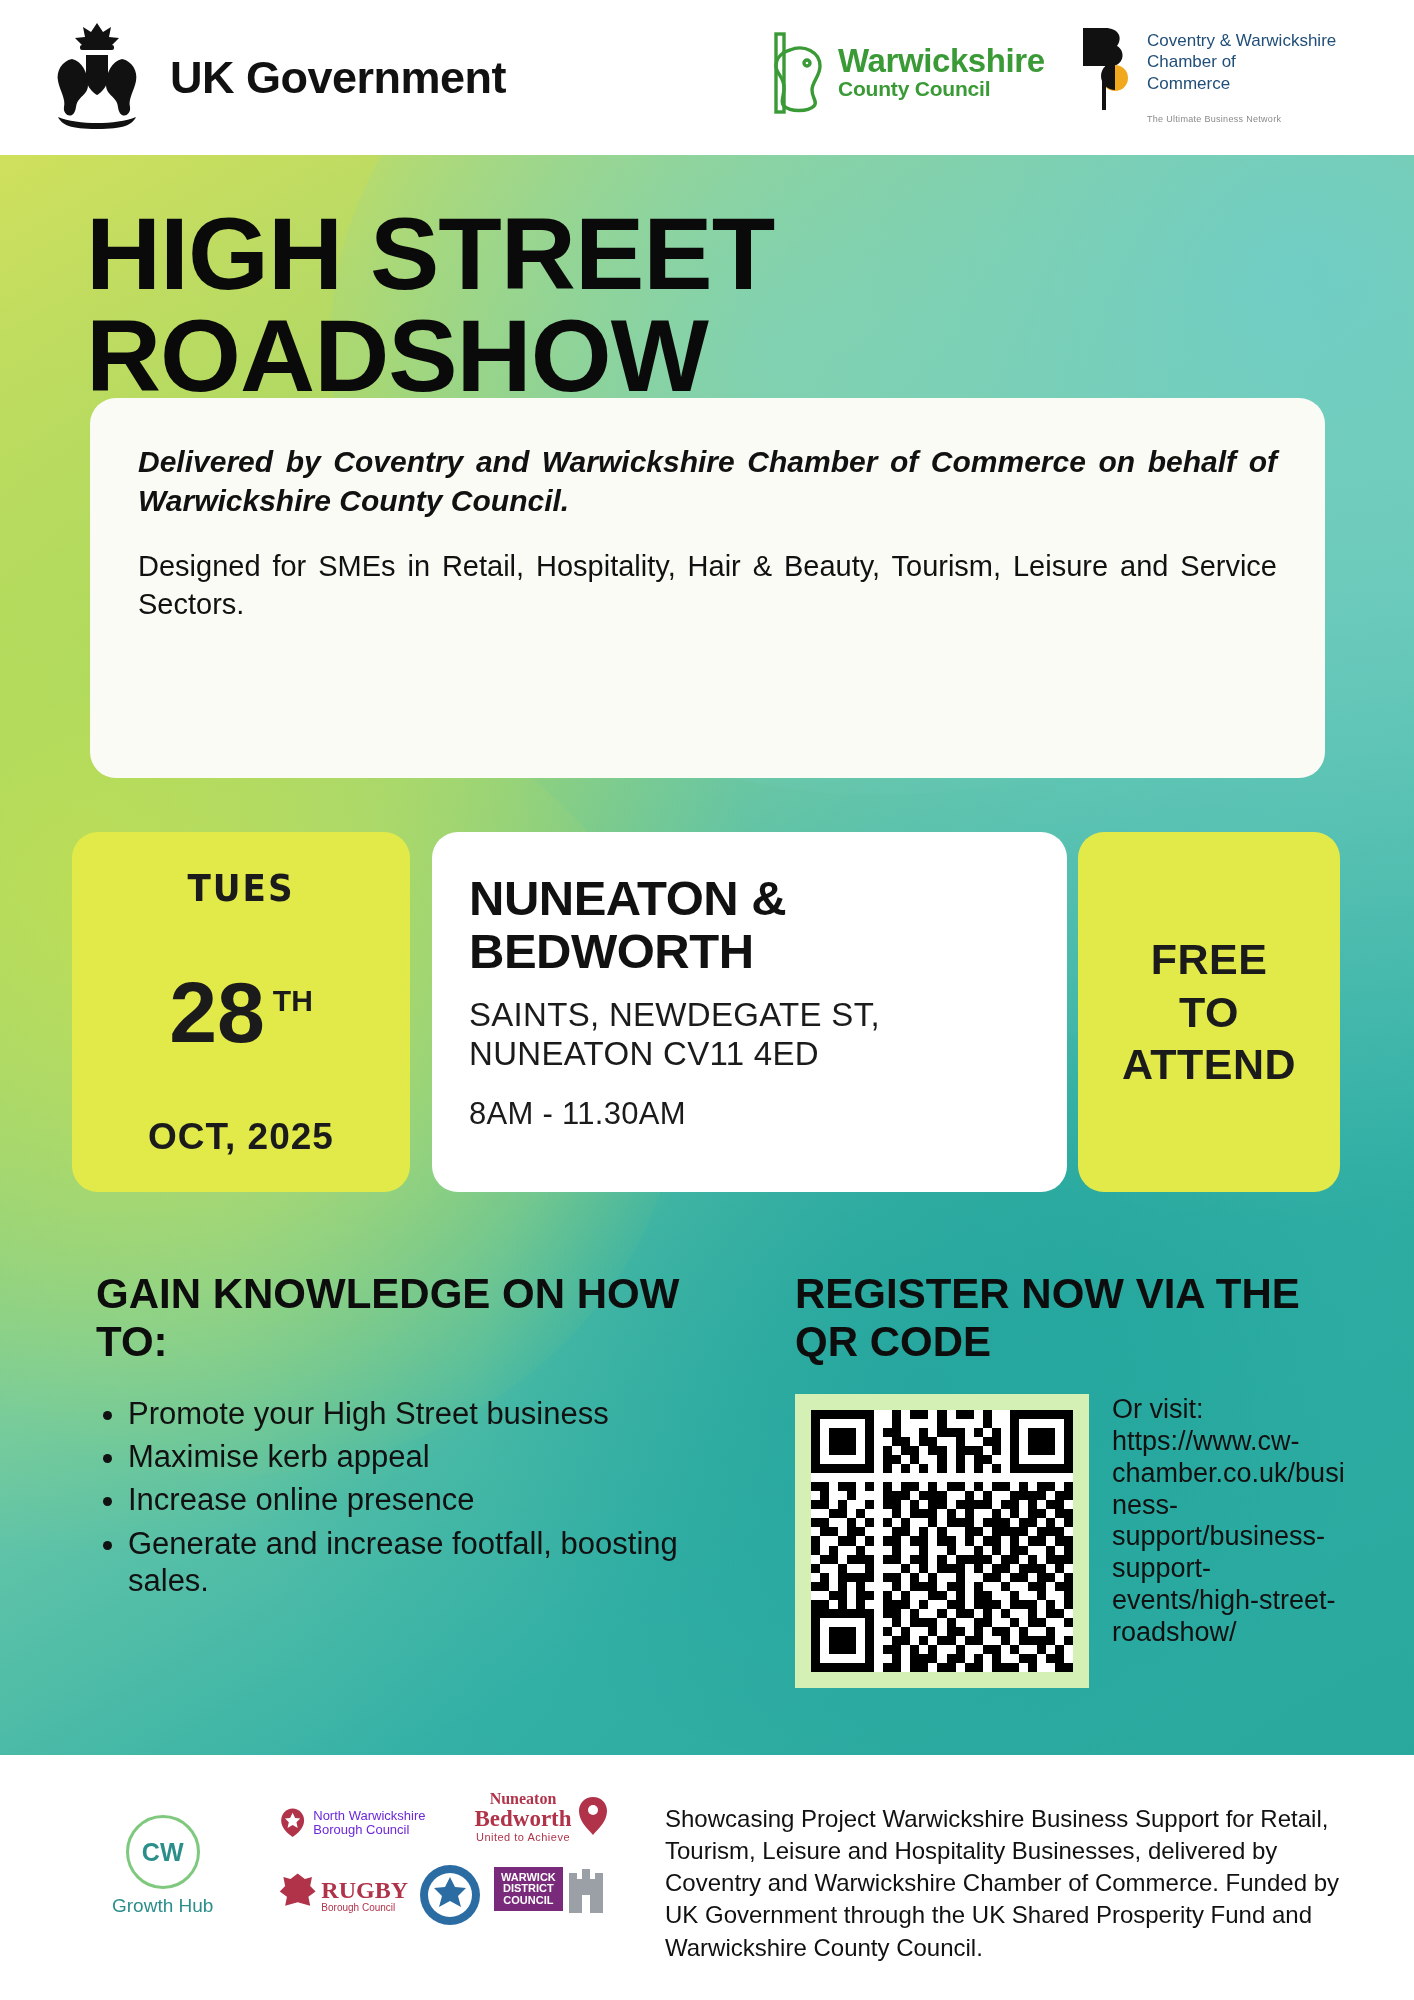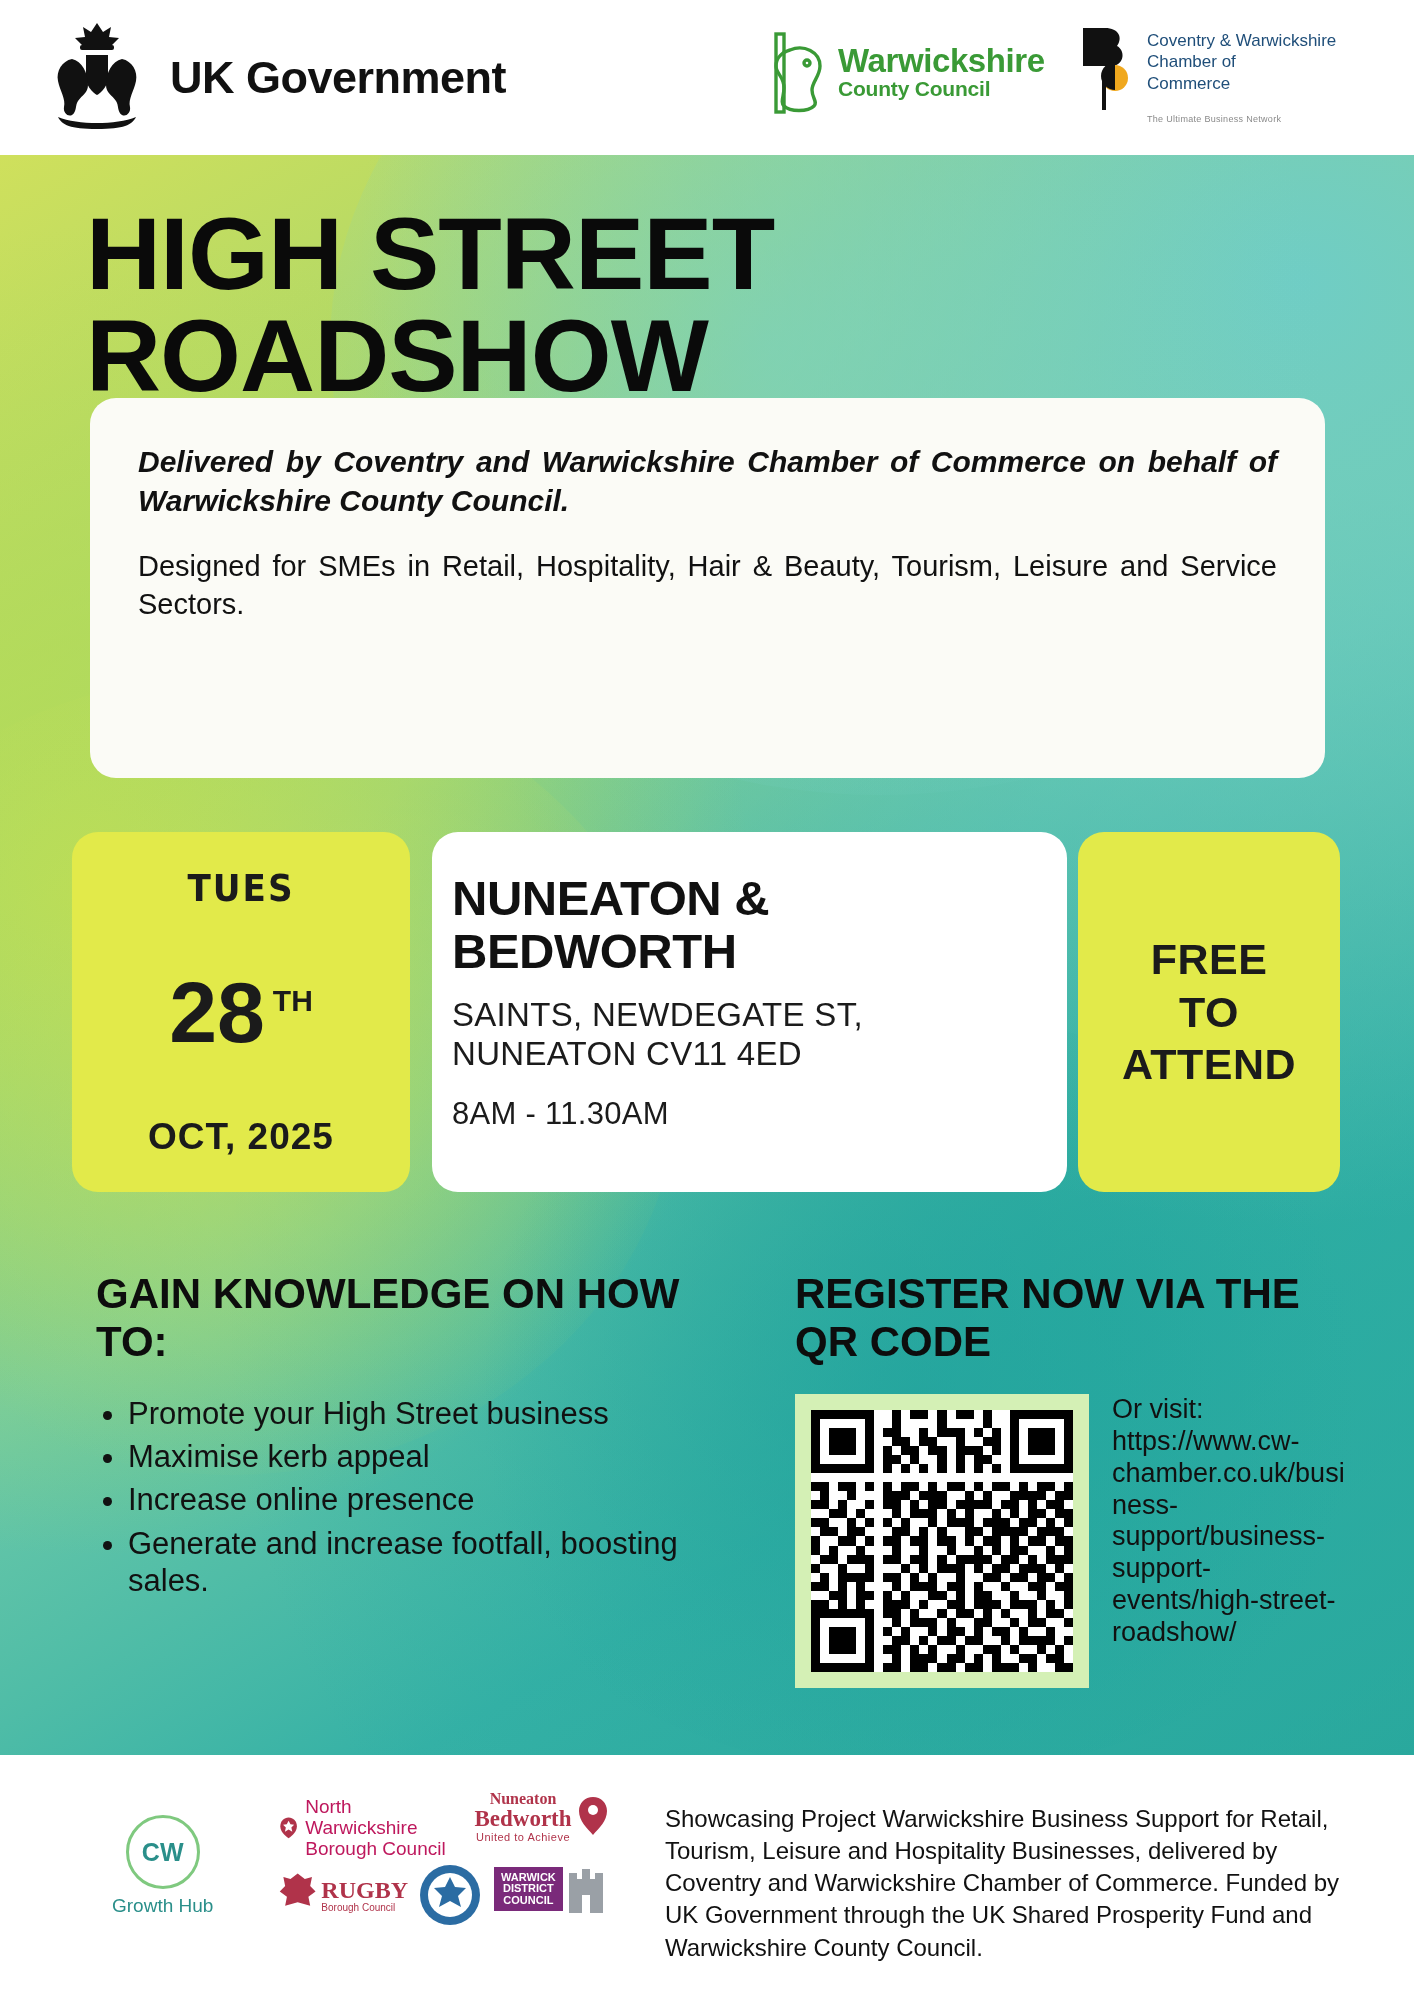--- a/index.html
+++ b/index.html
@@ -156,21 +156,21 @@
   .date-my {
     font-weight: bold; font-size: 37px; color: #1b1b1b; letter-spacing: 1px;
   }
 
   .venue-card {
     position: absolute;
     top: 832px; left: 432px;
     width: 635px; height: 360px;
     background: #ffffff;
     border-radius: 26px;
-    padding: 40px 40px 30px 20px;
+    padding: 40px 40px 30px 37px;
   }
   .venue-name {
     font-weight: bold; font-size: 49px; line-height: 1.08; color: #111;
     letter-spacing: -0.5px;
   }
   .venue-addr {
     margin-top: 18px;
     font-size: 33px; line-height: 1.18; color: #1b1b1b;
     letter-spacing: .3px;
   }
@@ -245,21 +245,21 @@
     font-weight: bold; font-size: 25px; color: #2a8f8a;
     margin: 0 auto;
   }
   .cw-label { font-size: 19px; color: #2a8f8a; margin-top: 6px; }
 
   .council-logos {
     position: absolute; left: 278px; top: 36px;
     width: 360px; height: 175px;
   }
   .cl { position: absolute; }
-  .cl .nm { font-size: 19px; color: #be185d; line-height: 1.1; }
+  .cl .nm { font-size: 13px; color: #6d28d9; line-height: 1.1; }
 
   .footer-text {
     position: absolute; left: 665px; top: 48px; width: 680px;
     font-size: 24px; line-height: 1.34; color: #111;
   }
 </style>
 </head>
 <body>
 
 <div class="poster">

